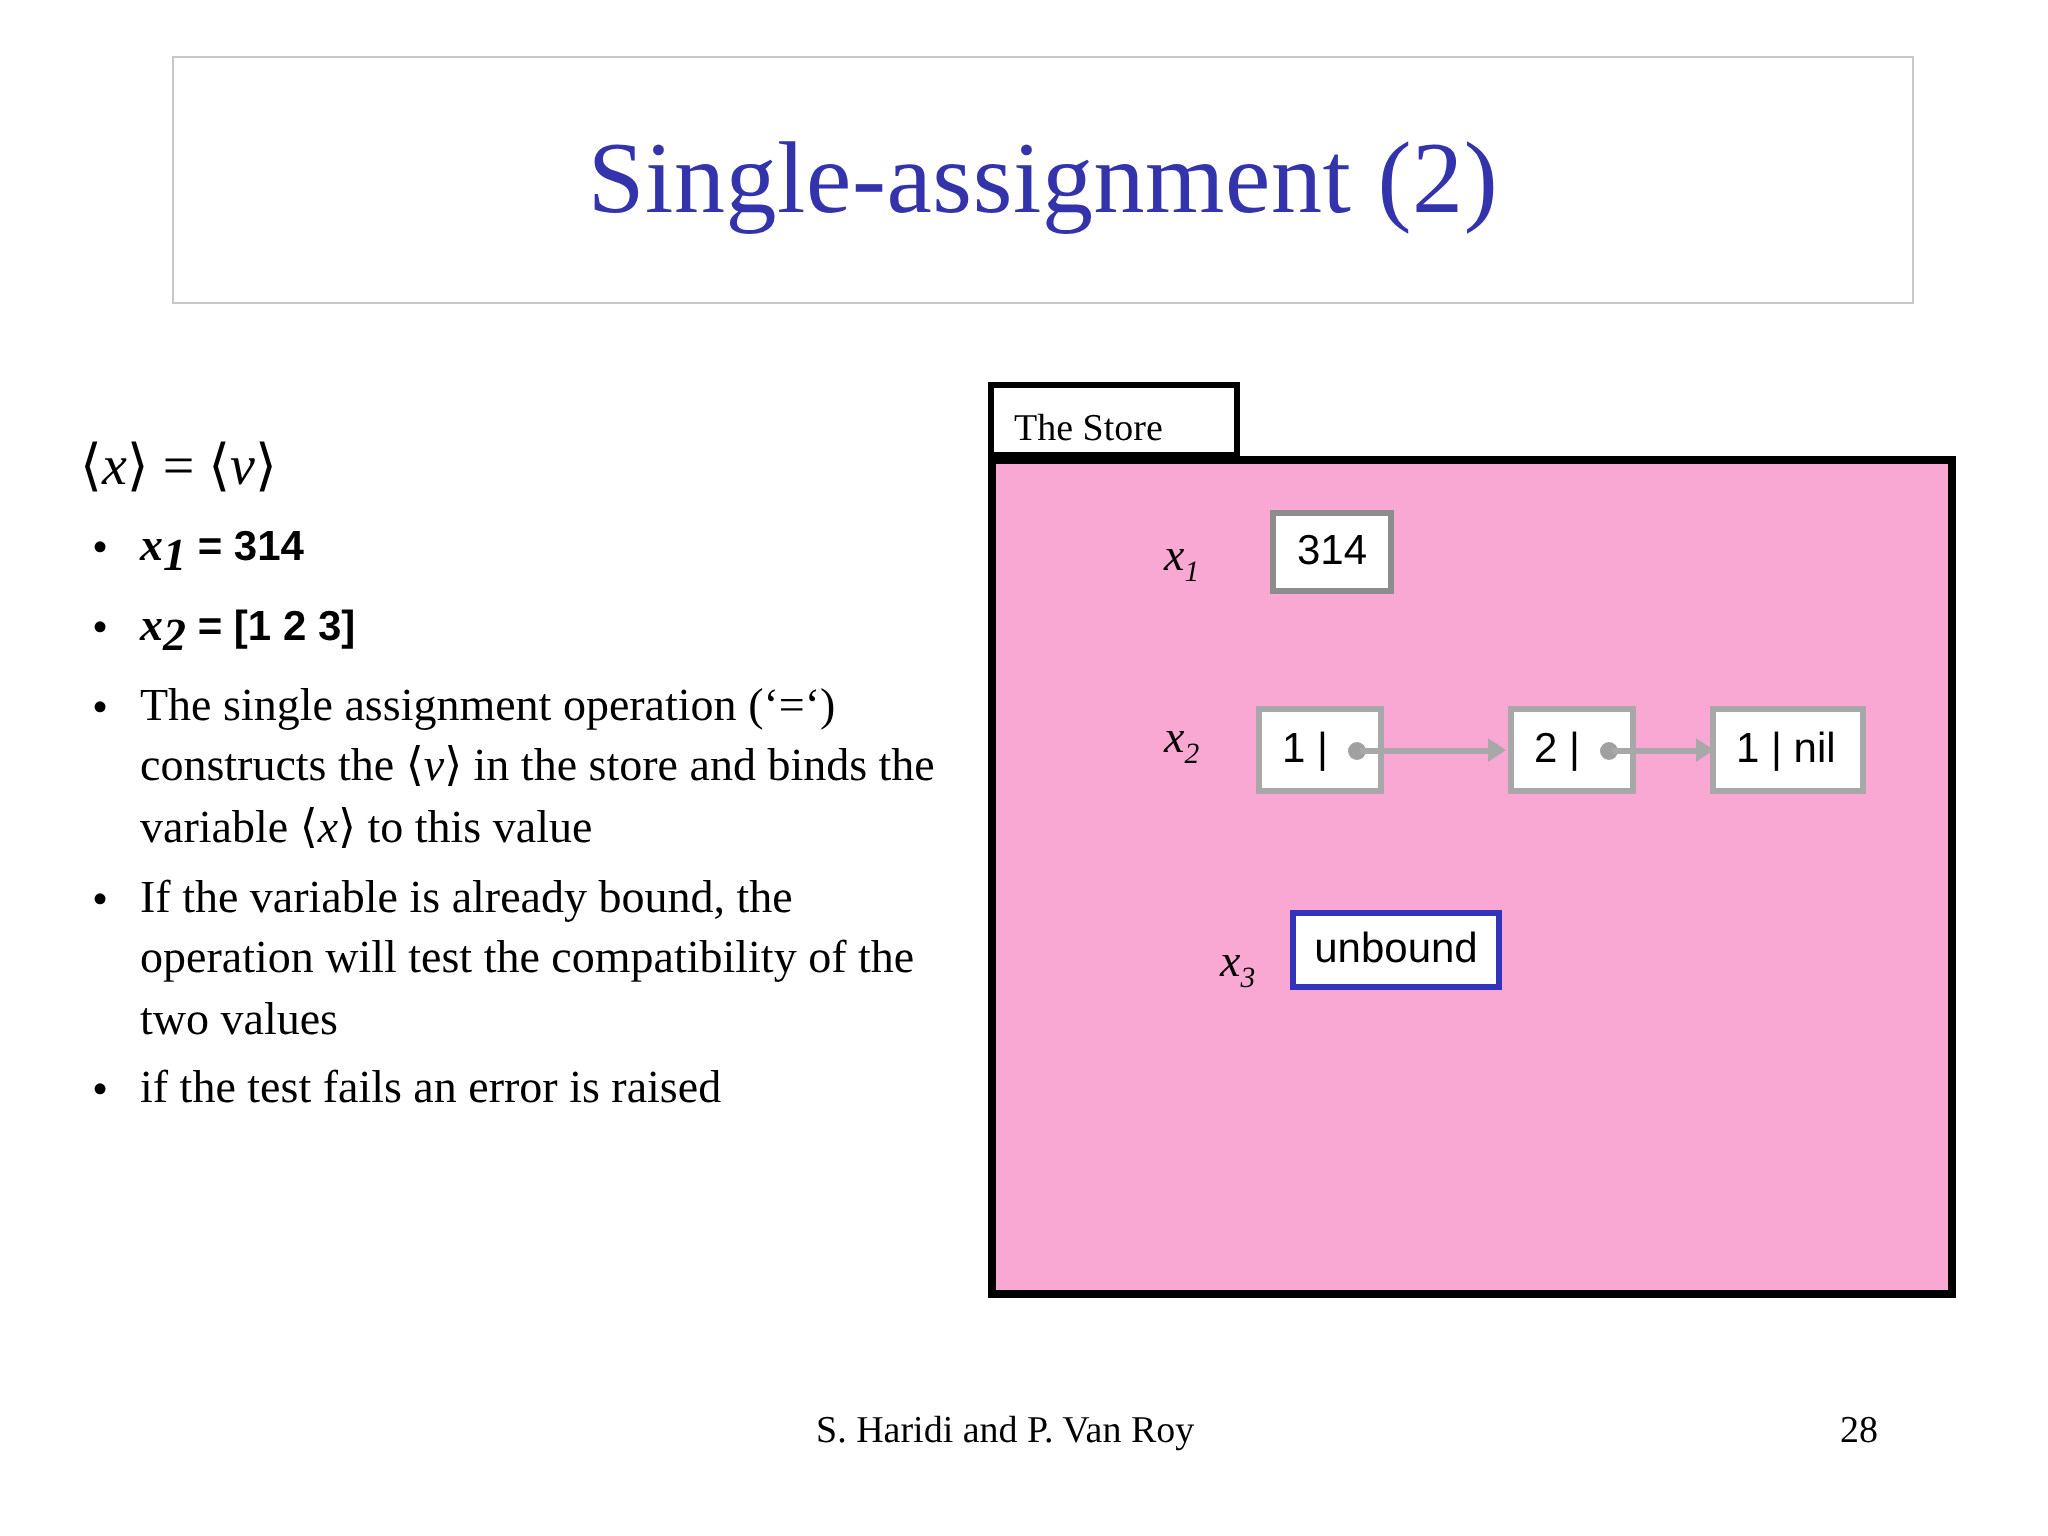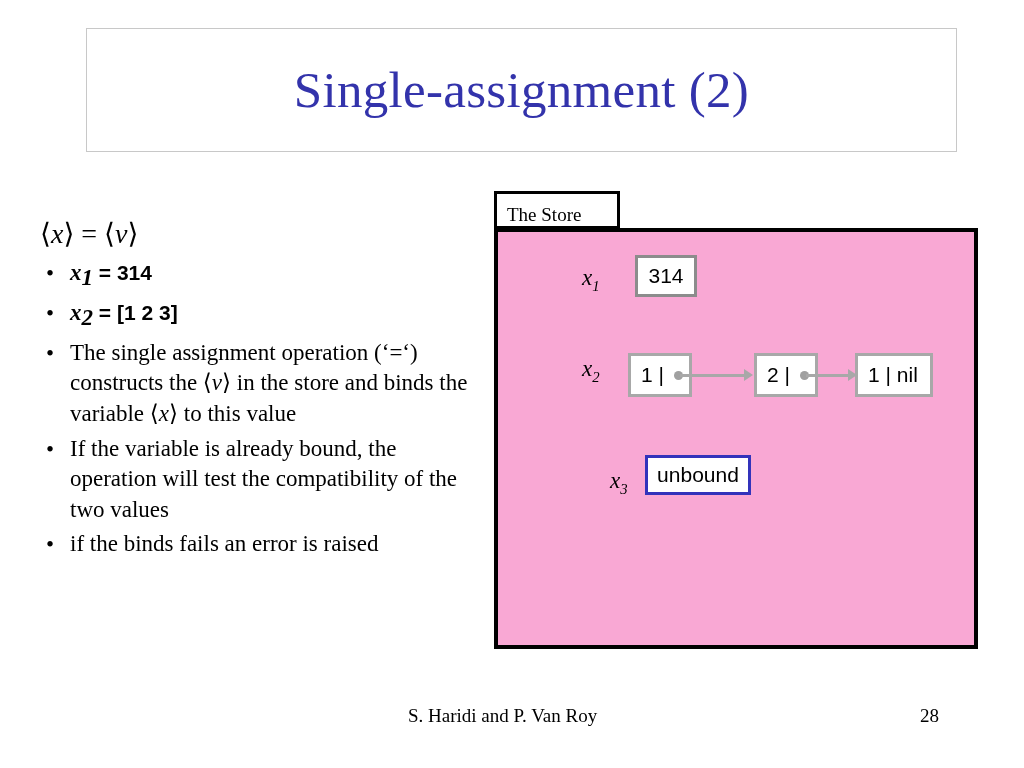--- a/index.html
+++ b/index.html
@@ -253,21 +253,21 @@
       <div class="bullet-body"><span>The </span><span class="u">single assignment operation</span><span> (‘=‘) constructs the </span>⟨<span class="ang">v</span>⟩<span> in the store and binds the variable </span>⟨<span class="ang">x</span>⟩<span> to this value</span></div>
     </div>
 
     <div class="bullet-row">
       <div class="bullet-mark">•</div>
       <div class="bullet-body">If the variable is already bound, the operation will test the compatibility of the two values</div>
     </div>
 
     <div class="bullet-row">
       <div class="bullet-mark">•</div>
-      <div class="bullet-body">if the binds  fails an error is raised</div>
+      <div class="bullet-body">if the test  fails an error is raised</div>
     </div>
 
   </div>
 
   <div id="store-panel">
 
     <div class="store-var" style="left:84px; top:33px;"><span>x</span><span class="sub">1</span></div>
     <div class="val-box gray-box" style="left:137px; top:23px; width:62px; height:42px;">
       <span>314</span>
     </div>

